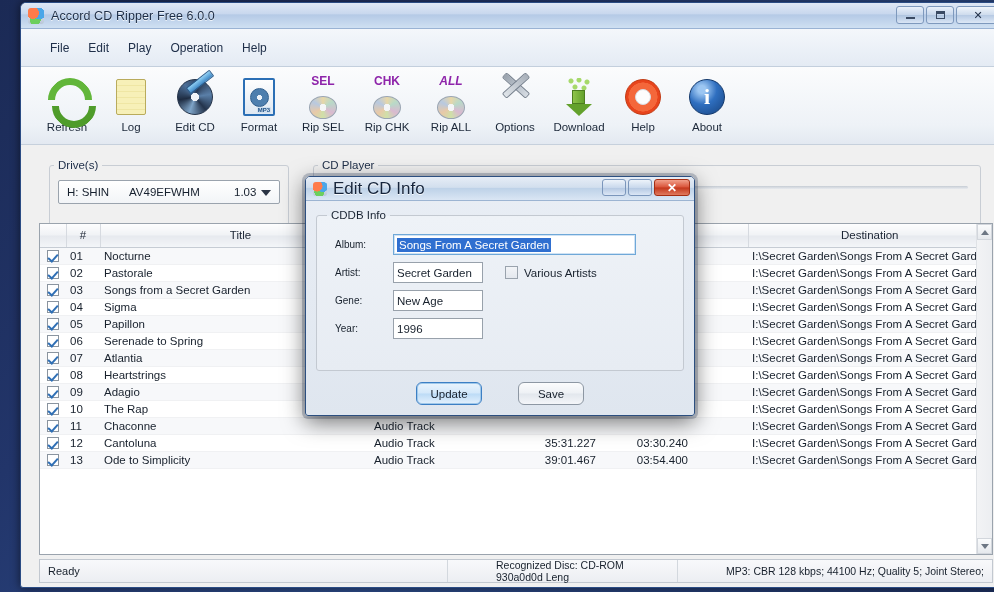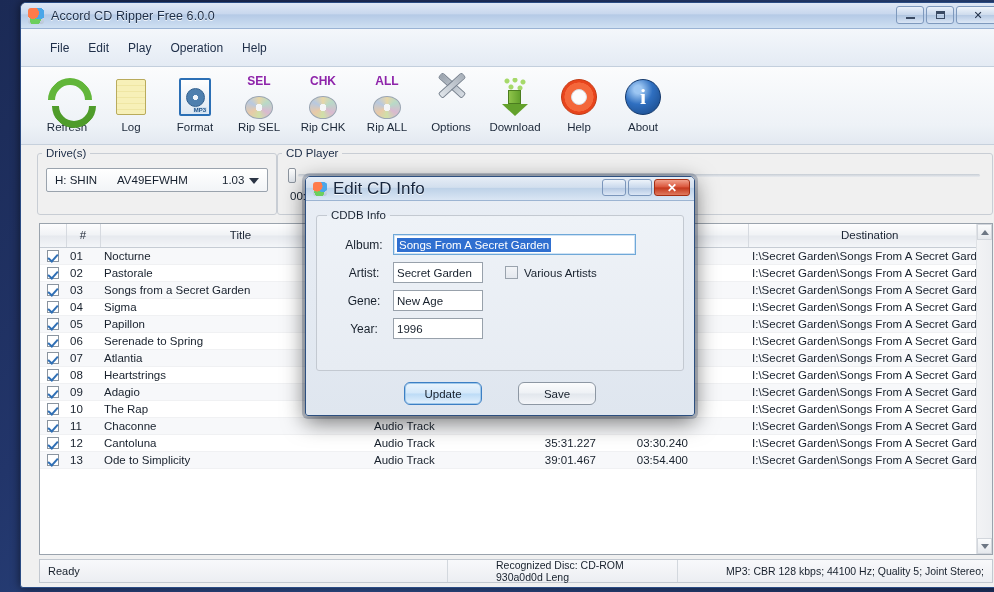--- a/index.html
+++ b/index.html
@@ -148,21 +148,21 @@
       radial-gradient(circle at 50% 50%, #f4f6f8 0 20%, transparent 21%),
       conic-gradient(from 0deg,#e8d7a8,#b8d9c8,#d9b9d0,#cfe0a8,#e8c9a8,#b8c9e0,#e8d7a8);
     border: 1px solid #9aa5b2; position: relative;
   }
   .ripword {
     font-size: 12px; font-weight: bold; line-height: 1;
     margin-bottom: 9px; font-family: "Liberation Sans", sans-serif;
   }
   .ripword.sel  { color: #8e24aa; }
   .ripword.chk  { color: #8e24aa; }
-  .ripword.all  { color: #8e24aa; }
+  .ripword.all  { color: #8e24aa; font-style: italic; }
   .ico-options { position: relative; width: 38px; height: 34px; }
   .ico-options::before {
     content:""; position:absolute; left:4px; top:2px; width:30px; height:5px;
     background: linear-gradient(90deg,#9aa3ae,#d6dce3);
     transform: rotate(42deg); border-radius:2px; border:1px solid #78828f;
   }
   .ico-options::after {
     content:""; position:absolute; left:4px; top:2px; width:30px; height:5px;
     background: linear-gradient(90deg,#e0e5ea,#a8b0ba);
     transform: rotate(-42deg); border-radius:2px; border:1px solid #78828f;
@@ -210,21 +210,21 @@
   .panels {
     height: 76px;
     position: relative;
     background: #f0f0f0;
     padding: 2px 12px 0 16px;
     display: flex;
   }
   fieldset.group {
     border: 1px solid #c8cdd4;
     border-radius: 3px;
-    margin: 0; padding: 0;
+    margin: 12px; padding: 0;
     background: transparent;
   }
   fieldset.group > legend {
     font-size: 11.5px; color: #20304a; padding: 0 4px; margin-left: 4px;
   }
   .drives { width: 240px; height: 68px; }
   .drive-select {
     margin: 9px 8px 0 8px;
     height: 24px;
     border: 1px solid #9aa3ad;
@@ -385,41 +385,41 @@
   }
   .dlg-body { flex:1; padding: 8px 10px 10px 10px; display:flex; flex-direction:column; }
   fieldset.cddb {
     border:1px solid #c3c9d1; border-radius:3px; margin:0;
     padding: 6px 10px 10px 10px; flex:1;
     background: linear-gradient(180deg,#eef2f7,#e7ecf3);
   }
   fieldset.cddb > legend { font-size:11.5px; color:#1a2troubleshoot; padding:0 4px; }
   fieldset.cddb > legend { color:#1a2433; }
   .frow { display:flex; align-items:center; margin-top: 7px; }
-  .flabel { width: 66px; font-size: 12px; color:#17202c; padding-left: 8px; text-align: center; }
+  .flabel { width: 66px; font-size: 10px; color:#17202c; padding-left: 8px; }
   .finput {
     height: 21px; border: 1px solid #98a1ab;
     background: #ffffff; font-size: 11.5px; color:#17202c;
     display:flex; align-items:center; padding: 0 3px;
   }
   .finput.album { width: 243px; border-color:#6fa8d8; box-shadow: inset 0 0 0 1px #cfe2f4; }
   .finput.album .sel {
     background: #2f6fd0; color:#ffffff; padding: 1px 2px;
   }
   .finput.small { width: 90px; }
   .vacheck { display:flex; align-items:center; margin-left: 22px; }
   .vacheck .vbox {
     width: 13px; height: 13px; border:1px solid #9aa3ad;
     background: linear-gradient(180deg,#f2f4f7,#e4e8ee);
     margin-right: 6px;
   }
   .vacheck .vlabel { font-size: 11.5px; color:#17202c; }
   .dlg-buttons { display:flex; justify-content:center; gap: 36px; margin-top: 11px; }
   .dbtn {
-    width: 78px; height: 23px;
+    width: 66px; height: 23px;
     border: 1px solid #8d97a3; border-radius: 6px;
     background: linear-gradient(180deg,#fbfcfd 0%,#eef1f5 48%,#e2e7ed 52%,#f4f6f9 100%);
     font-size: 11.5px; color:#17202c;
     display:flex; align-items:center; justify-content:center;
   }
   .dbtn.focused {
     border-color:#3c7fc4;
     background: linear-gradient(180deg,#eaf4fd 0%,#d3e8fa 48%,#bcdbf6 52%,#e4f1fd 100%);
     box-shadow: 0 0 0 1px #9fc8ea inset;
   }
@@ -460,20 +460,26 @@
       <div class="tb-label">Refresh</div>
     </div>
 
     <div class="tb-btn">
       <div class="tb-ico">
           <div class="ico-log"></div>
         </div>
       <div class="tb-label">Log</div>
     </div>
 
+    <div class="tb-btn">
+      <div class="tb-ico">
+          <div class="ico-cd"></div>
+        </div>
+      <div class="tb-label">Edit CD</div>
+    </div>
 
     <div class="tb-btn">
       <div class="tb-ico">
         <div class="ico-format">
             <div class="disc"></div>
             <span class="mp3tag">MP3</span>
           </div>
       </div>
       <div class="tb-label">Format</div>
     </div>

